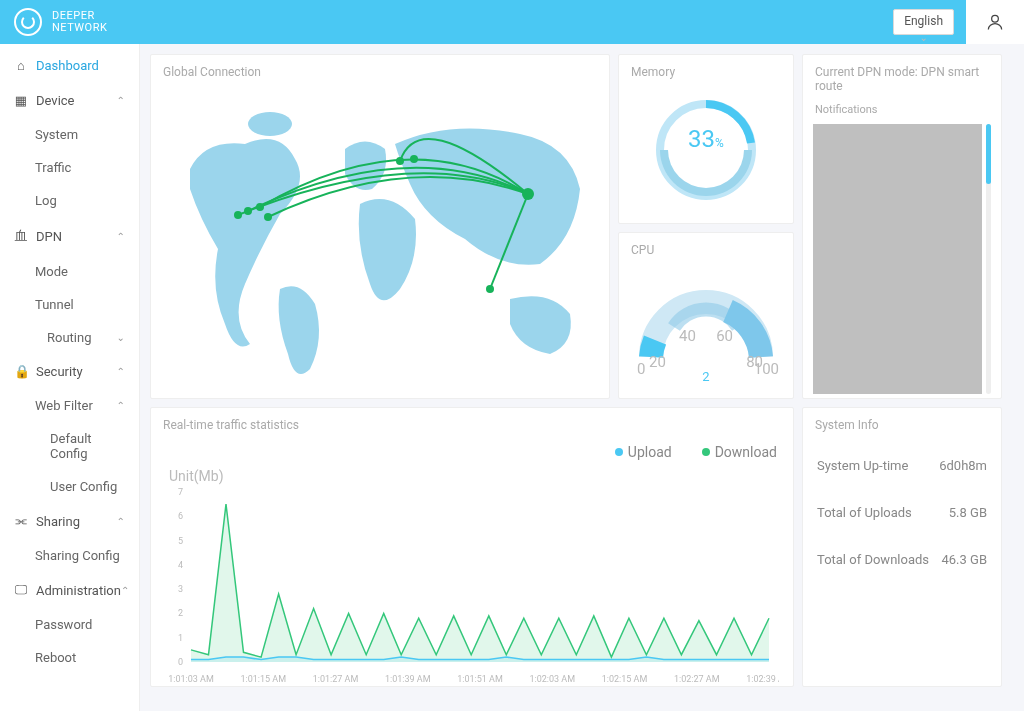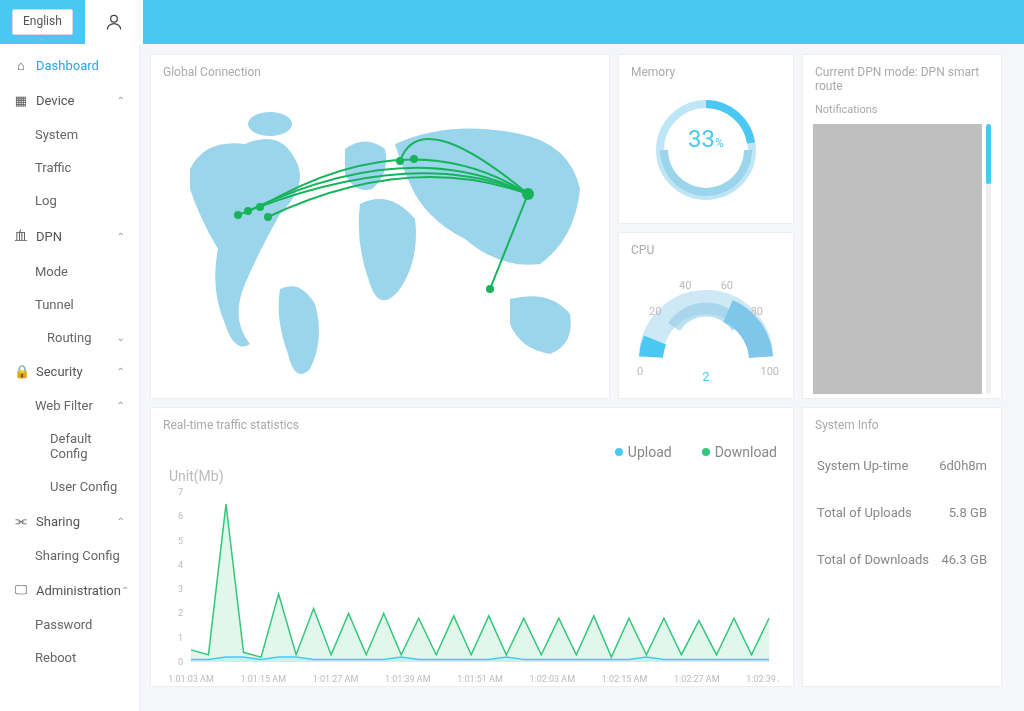--- a/index.html
+++ b/index.html
@@ -33,37 +33,46 @@
   .cpu-card { height: 167px; }
   .dpn-card { grid-row: 1; grid-column: 3; }
   .traffic-card { grid-row: 2; grid-column: 1 / span 2; }
   .sys-card { grid-row: 2; grid-column: 3; }
   .col2wrap { display: flex; flex-direction: column; gap: 8px; grid-row: 1; grid-column: 2; }
   .mem-svg { display: block; margin: 6px auto 0; }
   .mem-pct { position: absolute; top: 70px; left: 0; right: 0; text-align: center; font-size: 24px; color: #4ac8f3; }
   .mem-pct .pc { font-size: 12px; }
   .cpu-svg { display: block; margin: 0 auto; }
   .cpu-val { position: absolute; bottom: 14px; left: 0; right: 0; text-align: center; font-size: 13px; color: #4ac8f3; }
-  .cpu-lbl { position: absolute; font-size: 11px; color: #bbb; }
+  .cpu-lbl { position: absolute; font-size: 15px; color: #bbb; margin-top: 48px; }
   .notif-title { font-size: 11px; color: #aaa; padding: 0 12px 8px; }
   .notif-body { margin: 0 10px 10px; height: 270px; display: flex; gap: 4px; }
   .notif-img { flex: 1; background: #bfbfbf; }
   .notif-scroll { width: 5px; background: #eee; border-radius: 3px; position: relative; }
   .notif-thumb { position: absolute; top: 0; left: 0; right: 0; height: 60px; background: #4ac8f3; border-radius: 3px; }
   .legend { position: absolute; top: 36px; right: 16px; font-size: 14px; color: #888; display: flex; gap: 30px; }
   .legend span { display: flex; align-items: center; gap: 5px; }
   .dot { width: 8px; height: 8px; border-radius: 50%; }
   .tc-ylabel { position: absolute; left: 18px; top: 60px; font-size: 14px; color: #bbb; }
   .sys-row { display: flex; justify-content: space-between; padding: 16px 14px; font-size: 13px; color: #888; }
   .sys-row .v { color: #888; }
 </style>
 </head>
 <body>
 
 <div class="header">
+  <div class="logo-area">
+    <div class="logo-icon">
+        <div class="logo-swirl"></div>
+      </div>
+    <div class="brand">
+      <div>DEEPER</div>
+      <div>NETWORK</div>
+    </div>
+  </div>
   <div class="header-right">
     <div class="lang">
       <span>English</span>
       <span class="chev">⌄</span>
     </div>
     <div class="user-btn">
       <svg class="user-ico" viewBox="0 0 24 24" fill="none" stroke="#444" stroke-width="1.5">
         <circle cx="12" cy="8" r="4"></circle>
           <path d="M4 21c0-4 4-7 8-7s8 3 8 7"></path>
       </svg>

